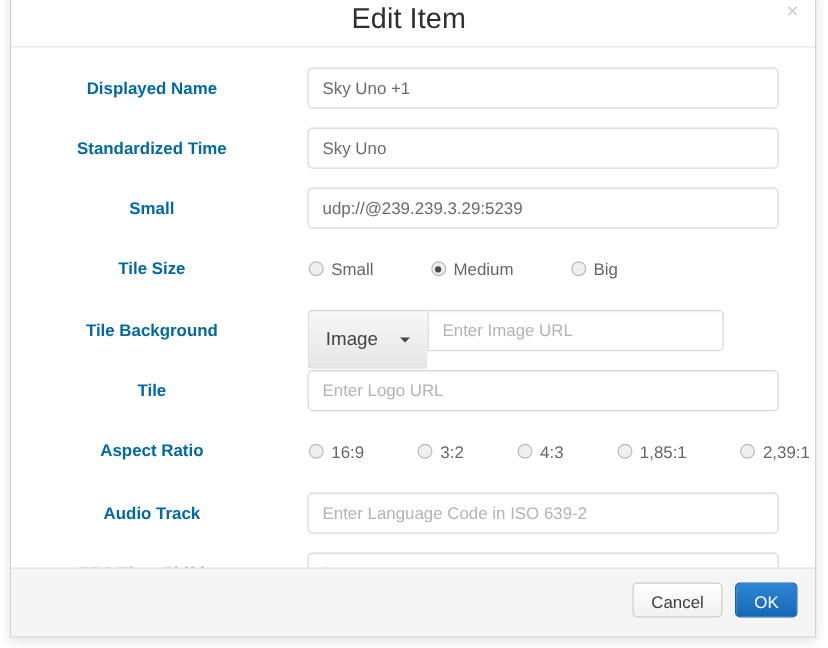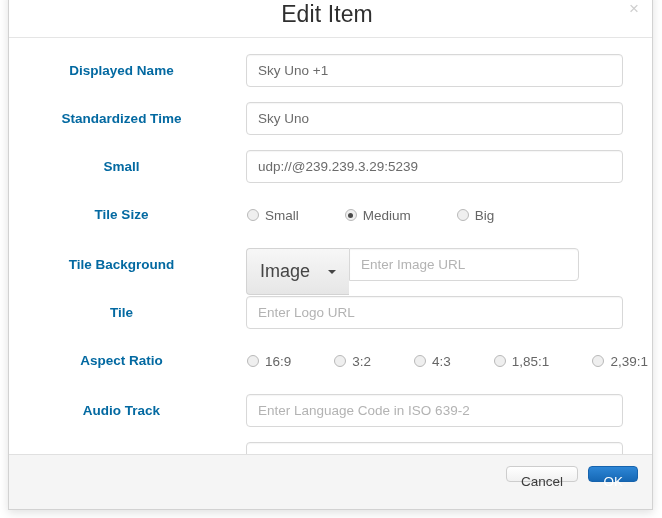--- a/index.html
+++ b/index.html
@@ -160,21 +160,21 @@
   
   .input-group {
     display: flex;
     width: 333px;
   }
   .dropdown-btn {
     height: 47px;
     min-width: 96px;
     padding: 0 13px;
     box-sizing: border-box;
-    font-size: 18px;
+    font-size: 15px;
     font-family: "Liberation Sans", sans-serif;
     color: #454545;
     background: linear-gradient(to bottom, #f7f7f7 0%, #e6e6e6 100%);
     border: 1px solid #d3d3d3;
     border-right: none;
     border-radius: 4px 0 0 4px;
     cursor: pointer;
     display: flex;
     align-items: center;
     justify-content: center;
@@ -203,21 +203,21 @@
     bottom: 0;
     height: 55px;
     background: #f5f5f5;
     border-top: 1px solid #e0e0e0;
     box-sizing: border-box;
     padding: 11px 14px 0 0;
     text-align: right;
   }
   .btn {
     display: inline-block;
-    height: 16px;
+    height: 28px;
     padding: 0 14px;
     font-size: 13.5px;
     font-family: "Liberation Sans", sans-serif;
     border-radius: 4px;
     cursor: pointer;
     line-height: 30px;
     vertical-align: top;
     box-sizing: border-box;
   }
   .btn-default {

